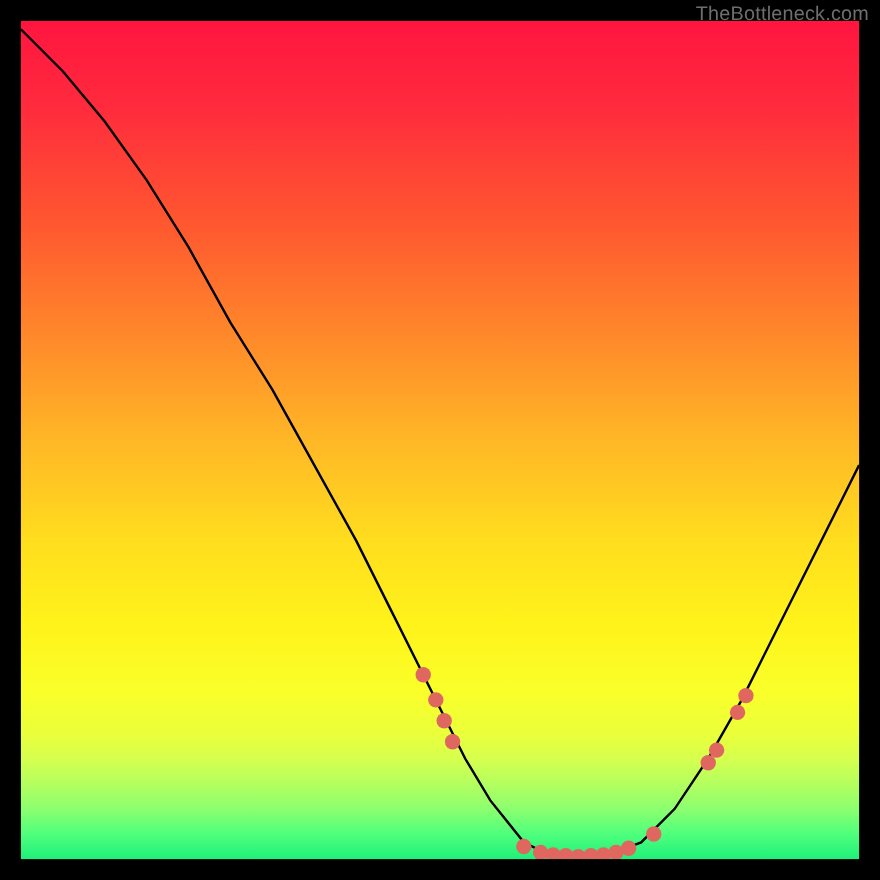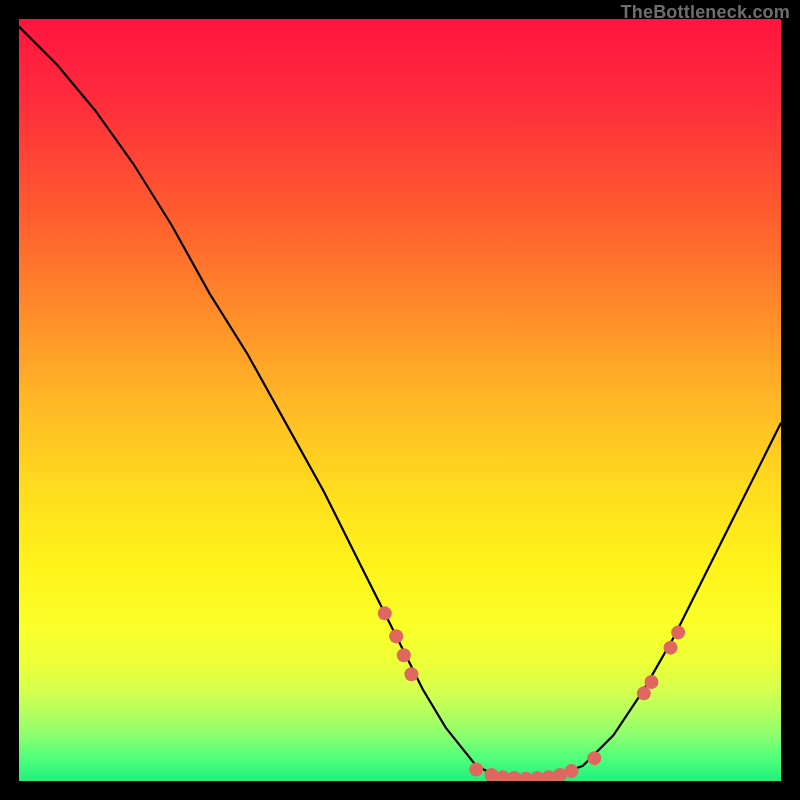--- a/index.html
+++ b/index.html
@@ -44,21 +44,21 @@
       #4fff7c 97%,
       #20f07a 100%
     );
   }
   .watermark {
     position: absolute;
     top: 2px;
     right: 10px;
     color: #6e6e6e;
     font-size: 18px;
-    font-weight: 700;
+    font-weight: 400;
     letter-spacing: 0.2px;
     z-index: 5;
   }
   svg.overlay {
     position: absolute;
     left: 19px;
     top: 19px;
     width: 762px;
     height: 762px;
     z-index: 3;

